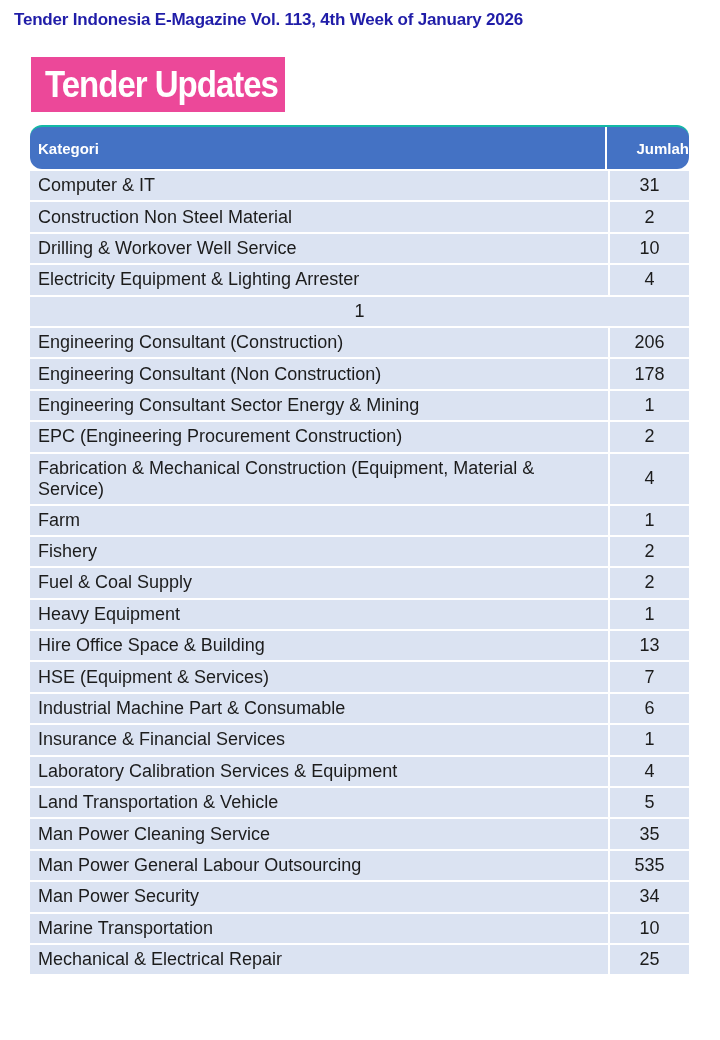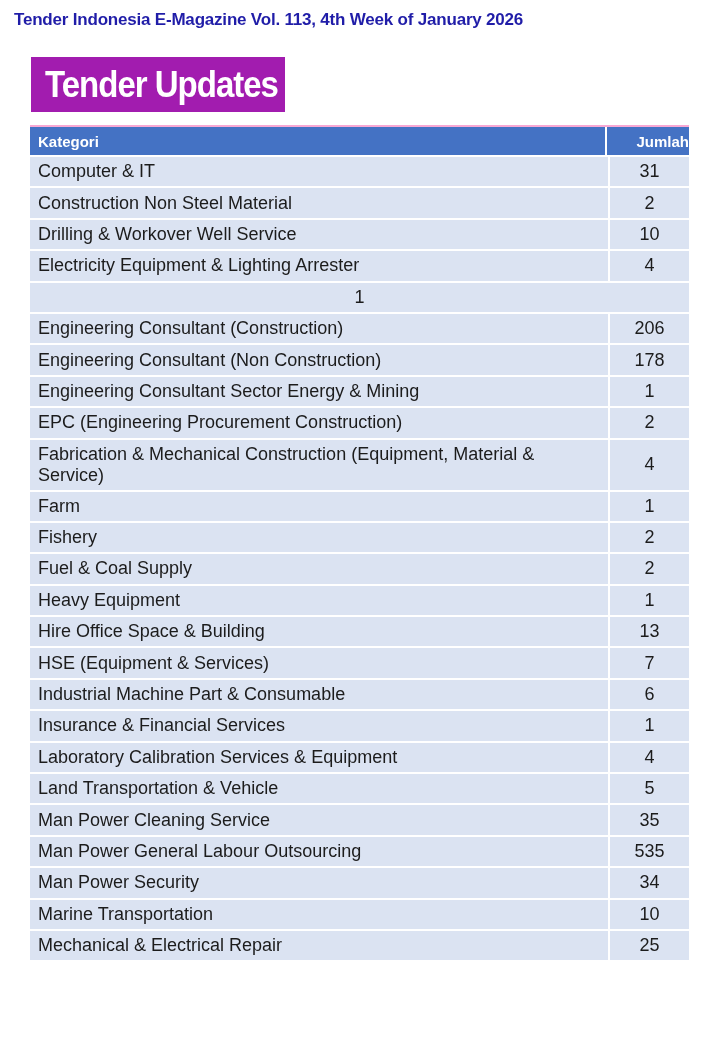--- a/index.html
+++ b/index.html
@@ -8,38 +8,39 @@
 
   .mag-title {
     position: absolute; left: 14px; top: 10px;
     font-size: 17px; font-weight: bold; color: #201da8;
     letter-spacing: -0.2px;
   }
 
   .banner {
     position: absolute; left: 31px; top: 57px;
     width: 254px; height: 55px;
-    background: #a21caf;
+    background: #ec4899;
     display: flex; align-items: center;
   }
   .banner-text {
     display: inline-block;
     padding-left: 14px;
     color: #ffffff; font-weight: bold; font-size: 33px;
     letter-spacing: -1px;
     transform: scaleY(1.12);
     transform-origin: left center;
     white-space: nowrap;
   }
 
   .table-wrap { position: absolute; left: 30px; top: 125px; width: 659px; }
   .thead {
     display: flex; background: #4472c4;
-    border-top: 2px solid #f9a8d4;
-    height: 30px;
+    border-top: 2px solid #14b8a6;
+    height: 44px;
+    border-radius: 12px;
   }
   .th { color: #ffffff; font-weight: bold; font-size: 15px; display: flex; align-items: center; }
   .th-category { width: 580px; padding-left: 8px; border-right: 2px solid #ffffff; }
   .th-count { flex: 1; justify-content: center; padding-left: 29px; }
 
   .tbody { margin-top: 2px; }
   .trow {
     display: flex; background: #dbe3f2; margin-bottom: 2px;
     min-height: 29.4px;
   }

